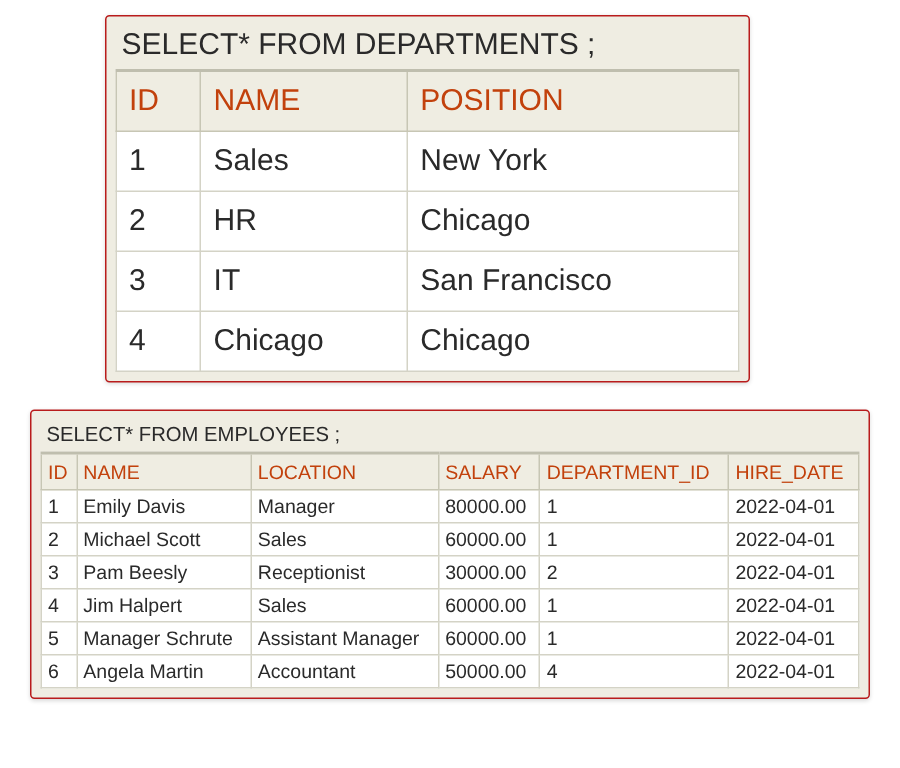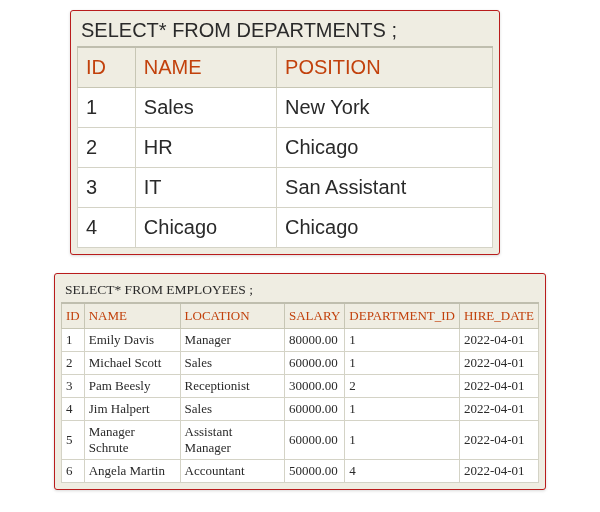--- a/index.html
+++ b/index.html
@@ -18,25 +18,24 @@
       box-shadow: 0 1px 3px rgba(0,0,0,0.15);
       margin-bottom: 18px;
       box-sizing: border-box;
     }
     .card.top {
       width: 430px;
       margin-left: 60px;
       font-size: 20px;
     }
     .card.bottom {
-      width: 492px;
+      width: 560px;
       margin-left: auto;
       margin-right: auto;
       font-size: 13.5px;
-      font-family: Liberation Serif, serif;
     }
     .query {
       color: #2a2a2a;
       padding: 2px 4px 4px 4px;
       white-space: nowrap;
       font-weight: 400;
     }
     table {
       border-collapse: collapse;
       width: 100%;
@@ -82,21 +81,21 @@
         <td>New York</td>
       </tr>
       <tr>
         <td>2</td>
         <td>HR</td>
         <td>Chicago</td>
       </tr>
       <tr>
         <td>3</td>
         <td>IT</td>
-        <td>San Assistant</td>
+        <td>San Francisco</td>
       </tr>
       <tr>
         <td>4</td>
         <td>Chicago</td>
         <td>Chicago</td>
       </tr>
     </tbody>
   </table>
 </div>
 

